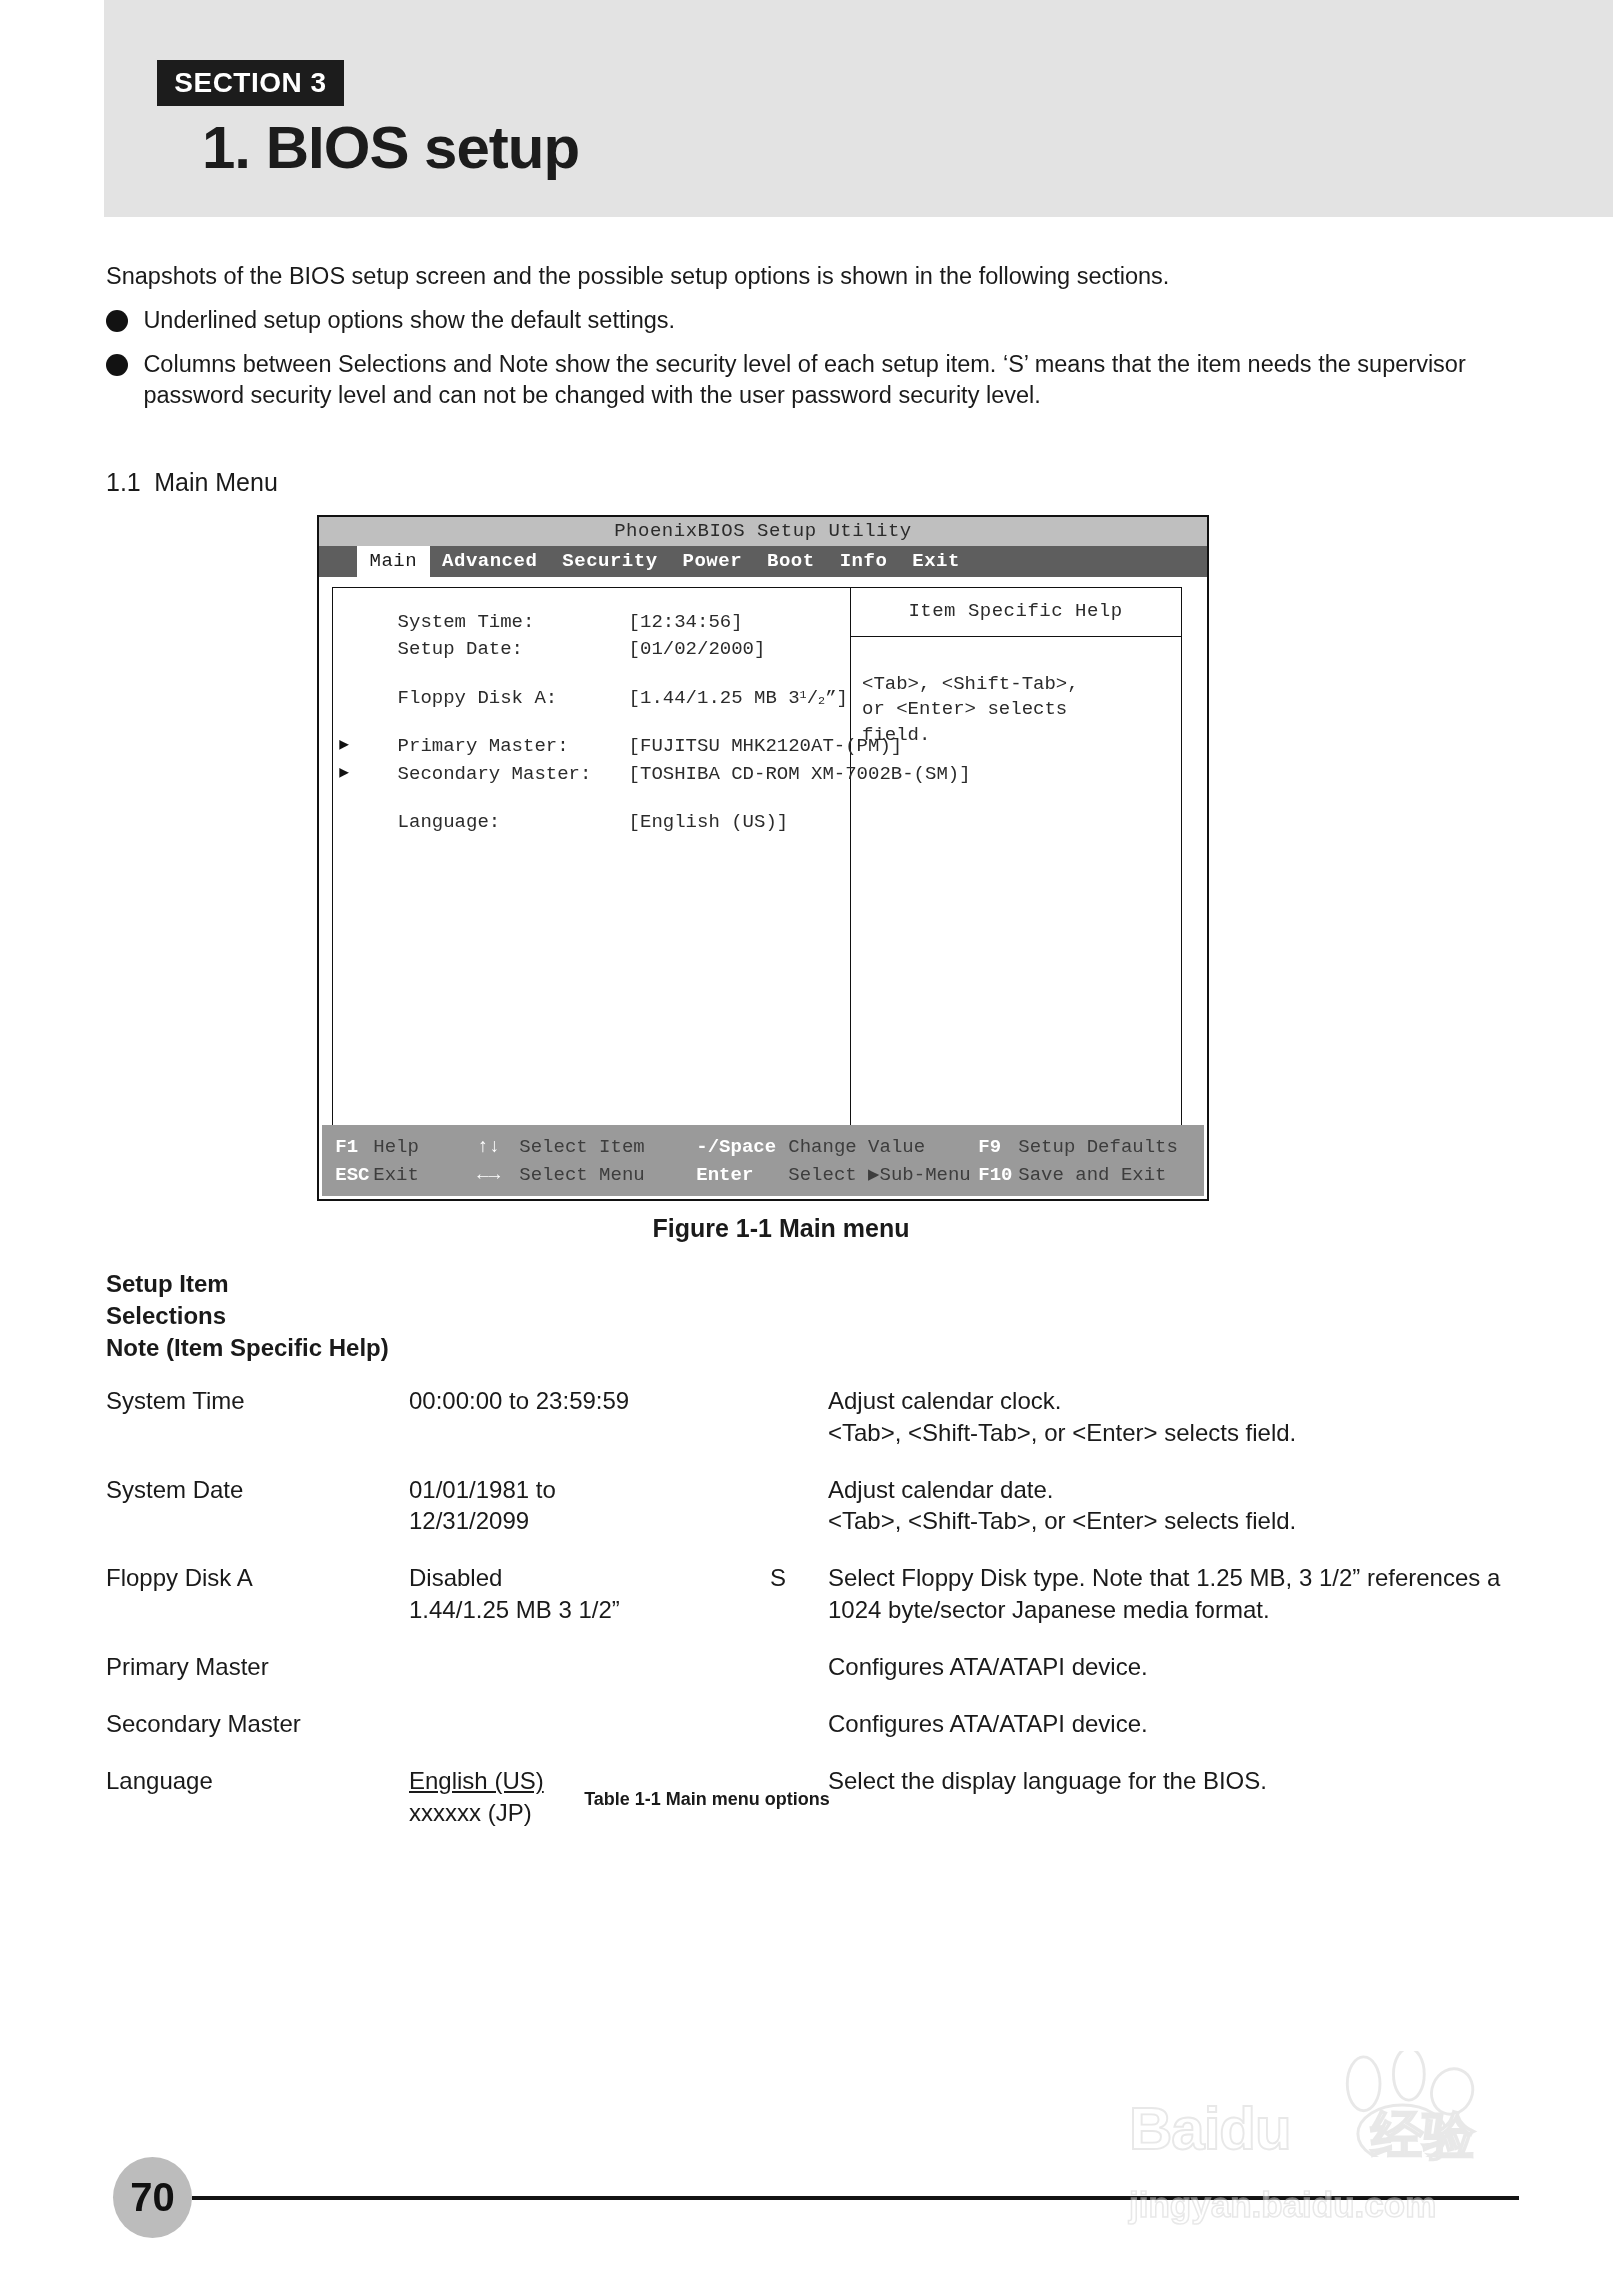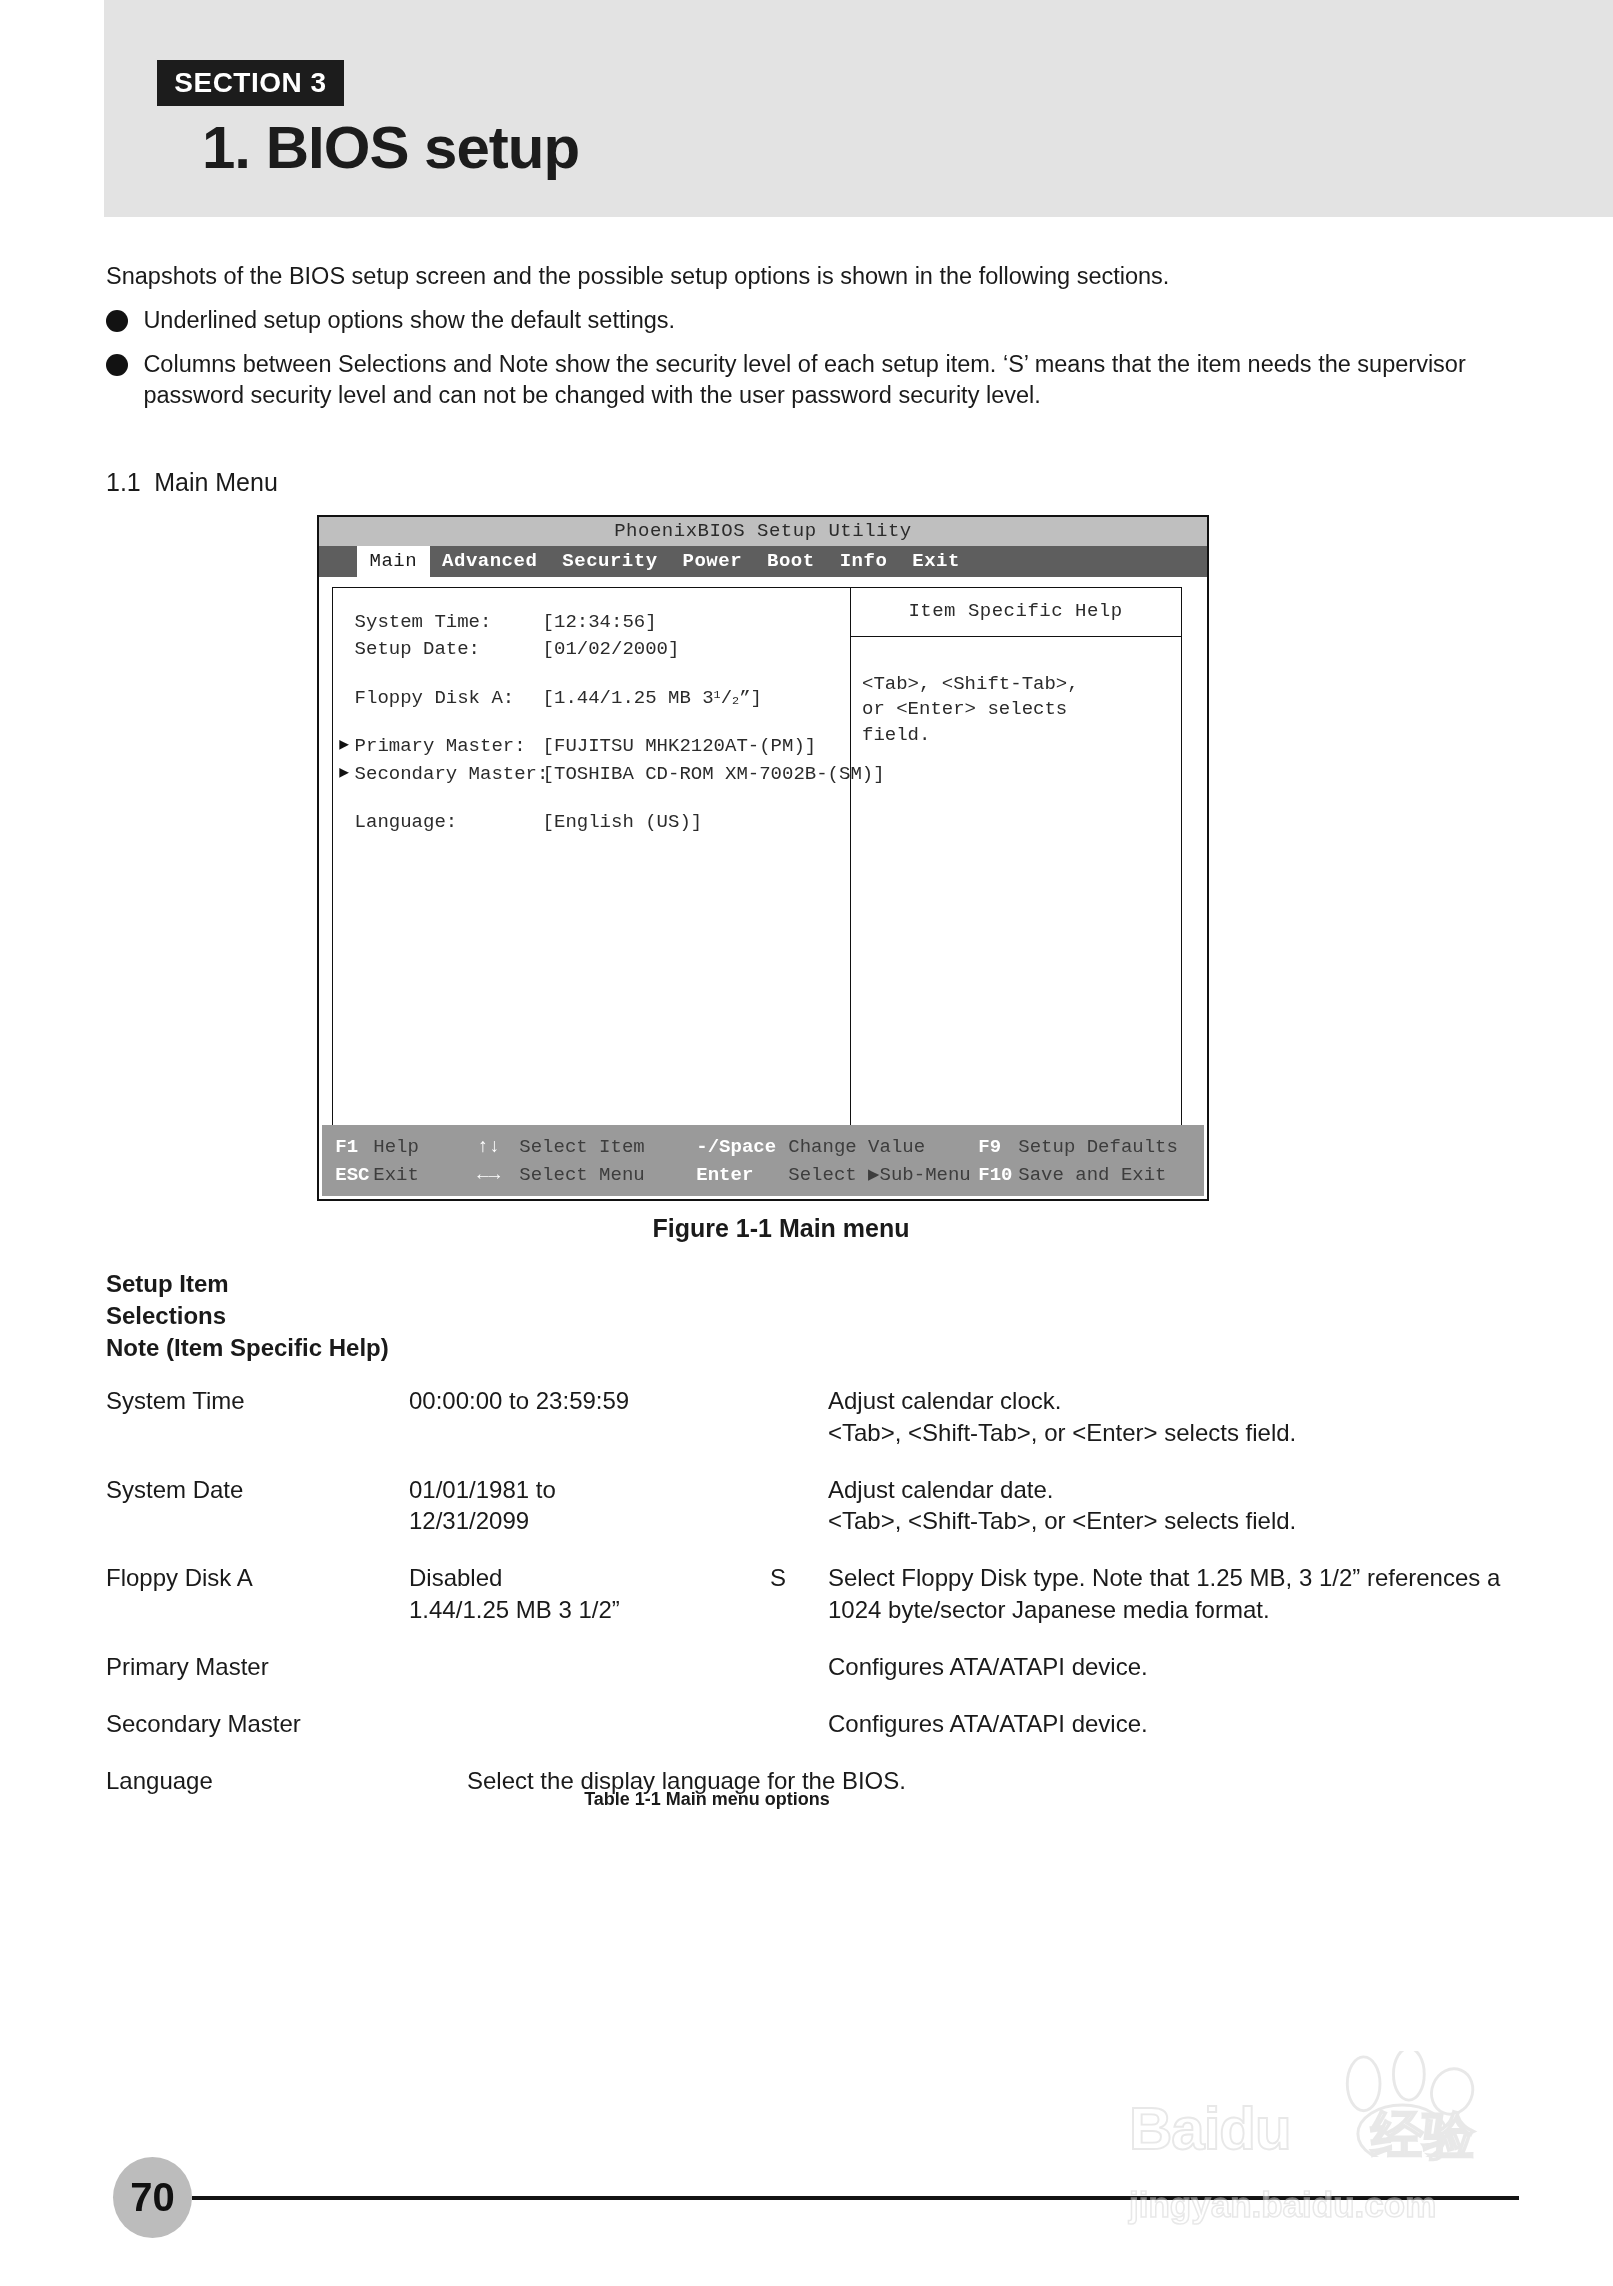--- a/index.html
+++ b/index.html
@@ -182,20 +182,21 @@
     white-space: pre-wrap;
   }
 
   .bios-row {
     display: flex;
     font-size: 19px;
     line-height: 1.45;
     color: #2b2b2b;
     padding-left: 5.8px;
     white-space: pre;
+    gap: 43px;
   }
   .bios-arrow {
     width: 15.4px;
     flex: 0 0 auto;
     color: #111111;
     font-size: 16.3px;
     text-align: left;
   }
   .bios-label {
     width: 188px;
@@ -477,20 +478,21 @@
         <div class="col-note">Configures ATA/ATAPI device.</div>
       </div>
       <div class="opt-row">
         <div class="col-item">Secondary Master</div>
         <div class="col-sel"></div>
         <div class="col-sec"></div>
         <div class="col-note">Configures ATA/ATAPI device.</div>
       </div>
       <div class="opt-row">
         <div class="col-item">Language</div>
+        <div class="col-sel"><span class="underlined">English  (US)</span><br>xxxxxx (JP)</div>
         <div class="col-sec"></div>
         <div class="col-note">Select the display language for the BIOS.</div>
       </div>
     </div>
 
 </div>
 
 <div id="table-caption">Table 1-1 Main menu options</div>
 
 <div id="page-number-badge">70</div>

